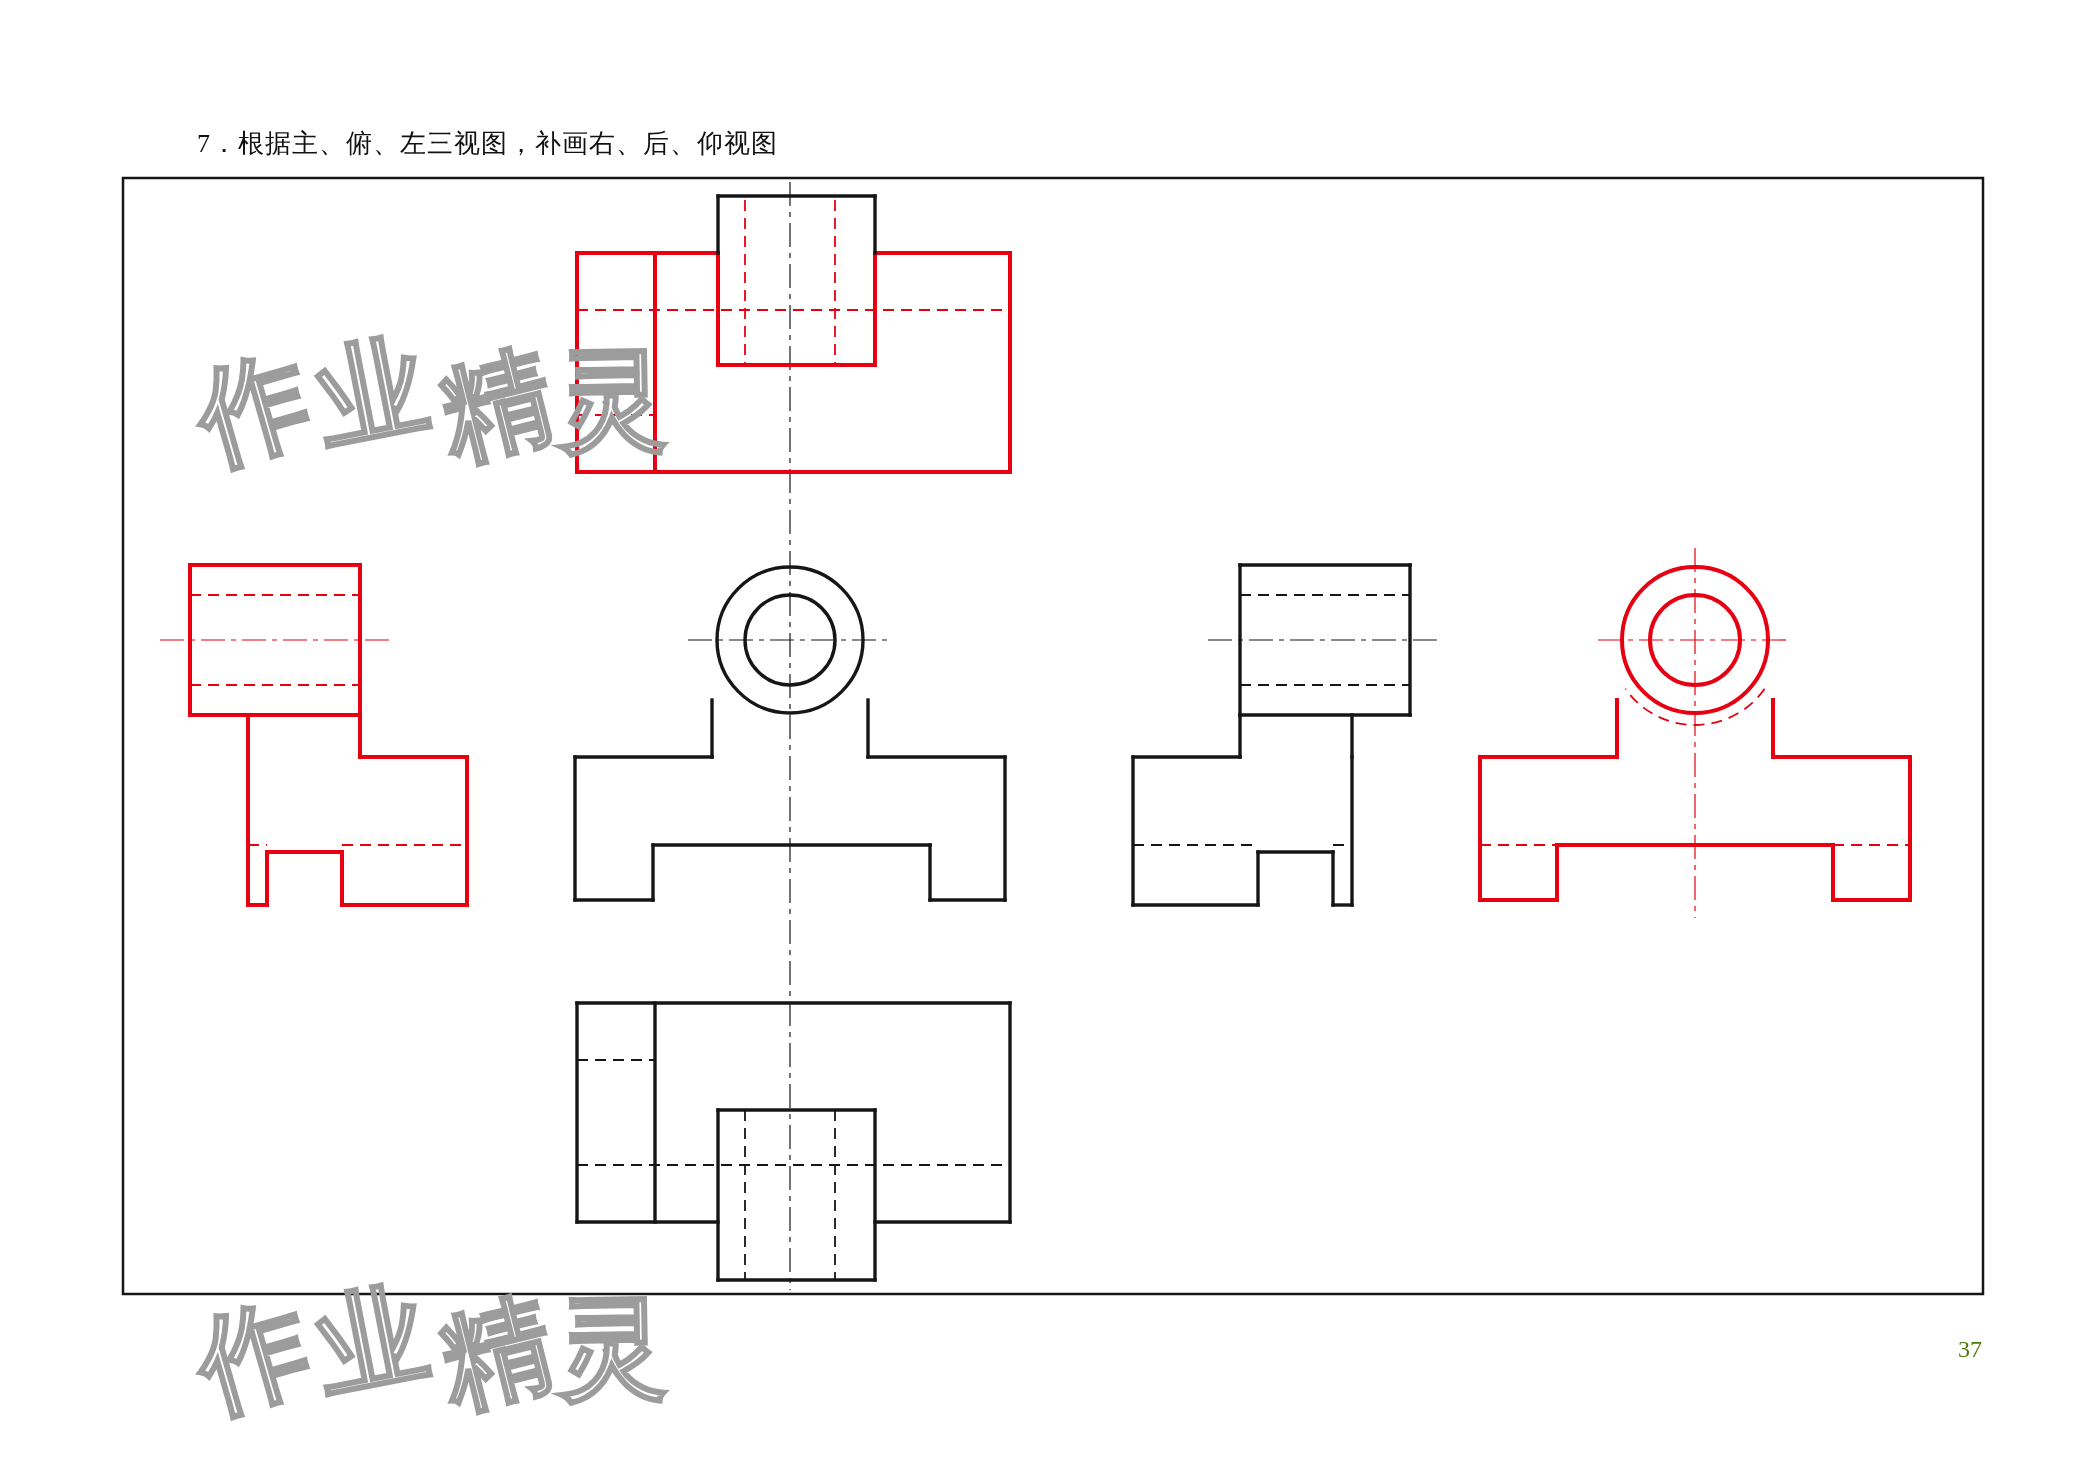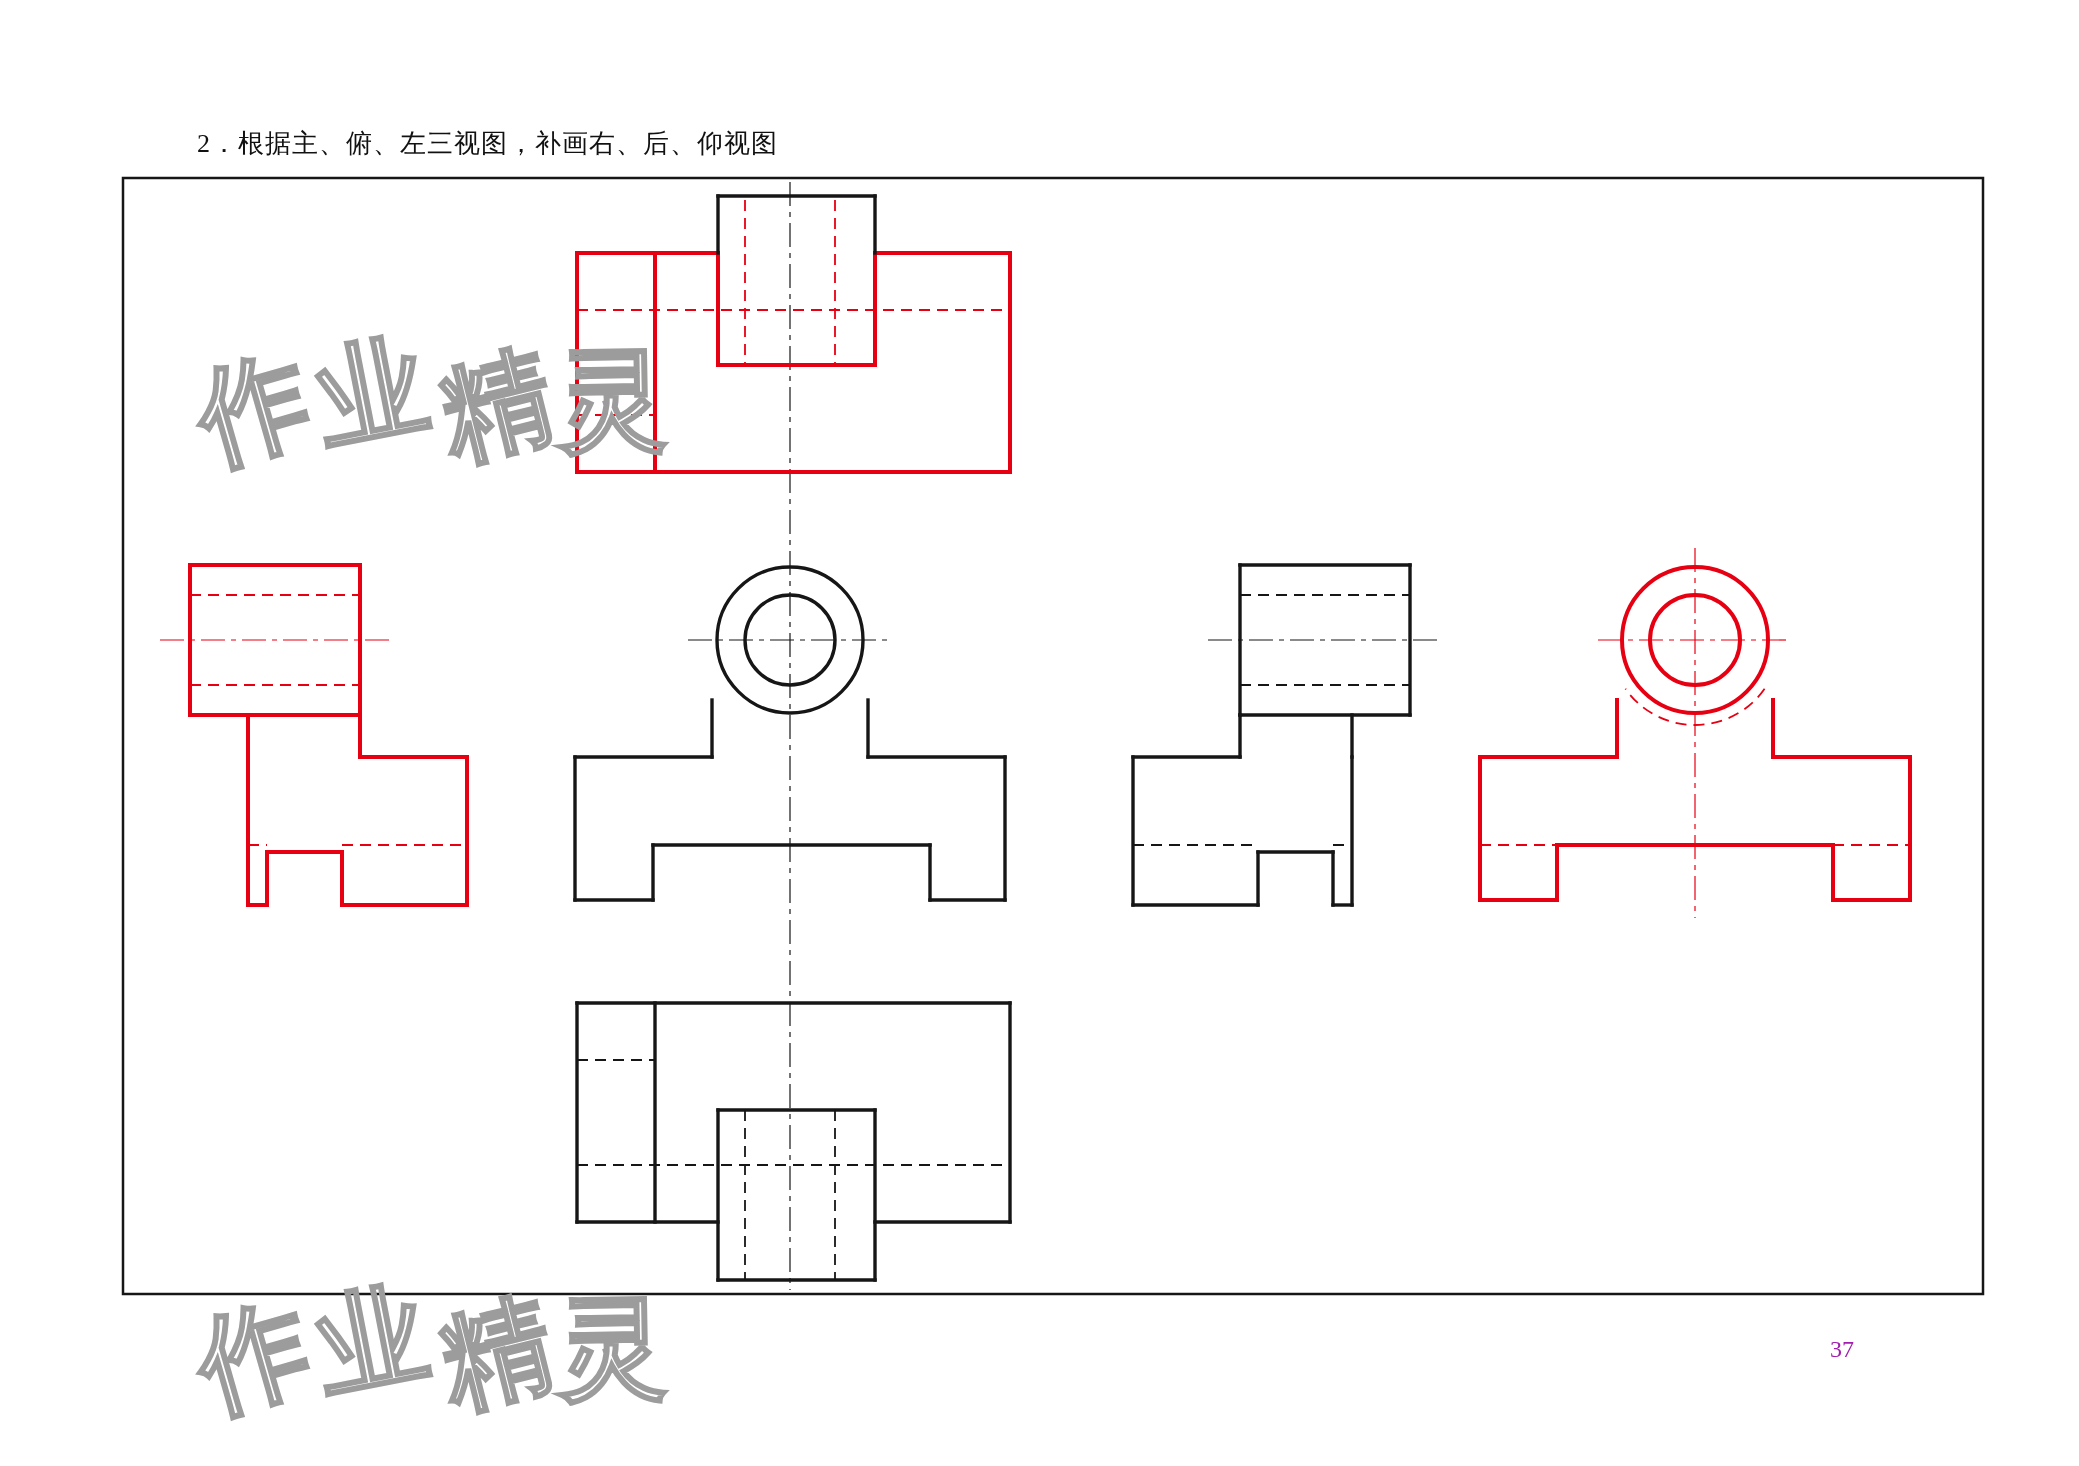--- a/index.html
+++ b/index.html
@@ -26,30 +26,30 @@
     pointer-events:none;white-space:nowrap;
   }
   .wm1{left:198px;top:330px;}
   .wm2{left:198px;top:1278px;}
   .wm-ch{display:inline-block;}
   .wm-ch0{transform:rotate(-12deg);}
   .wm-ch1{transform:rotate(-7deg) translateY(-8px);}
   .wm-ch2{transform:rotate(-10deg) translateY(14px);}
   .wm-ch3{transform:rotate(3deg) translateY(16px);}
   .pageno{
-    position:absolute;left:1830px;top:1336px;
-    font-size:24px;color:#a21caf;
+    position:absolute;left:1958px;top:1336px;
+    font-size:24px;color:#4d7c0f;
   }
 </style>
 </head>
 <body>
 
 <div class="page">
 
-  <div class="title">2．根据主、俯、左三视图，补画右、后、仰视图</div>
+  <div class="title">7．根据主、俯、左三视图，补画右、后、仰视图</div>
 
   <svg id="drawing-svg" xmlns="http://www.w3.org/2000/svg" viewBox="0 0 2079 1466">
       <rect x="123" y="178" width="1860" height="1116" fill="none" stroke="#161616" stroke-width="2.5"></rect>
       <g>
         <line x1="790" y1="182" x2="790" y2="1290" fill="none" stroke="#161616" stroke-width="1.2" stroke-dasharray="24 6 5 6" stroke-linecap="butt"></line>
       </g>
       <g>
         <line x1="577" y1="253" x2="718" y2="253" fill="none" stroke="#e60012" stroke-width="4" stroke-linecap="square"></line>
         <line x1="875" y1="253" x2="1010" y2="253" fill="none" stroke="#e60012" stroke-width="4" stroke-linecap="square"></line>
         <line x1="577" y1="253" x2="577" y2="472" fill="none" stroke="#e60012" stroke-width="4" stroke-linecap="square"></line>

